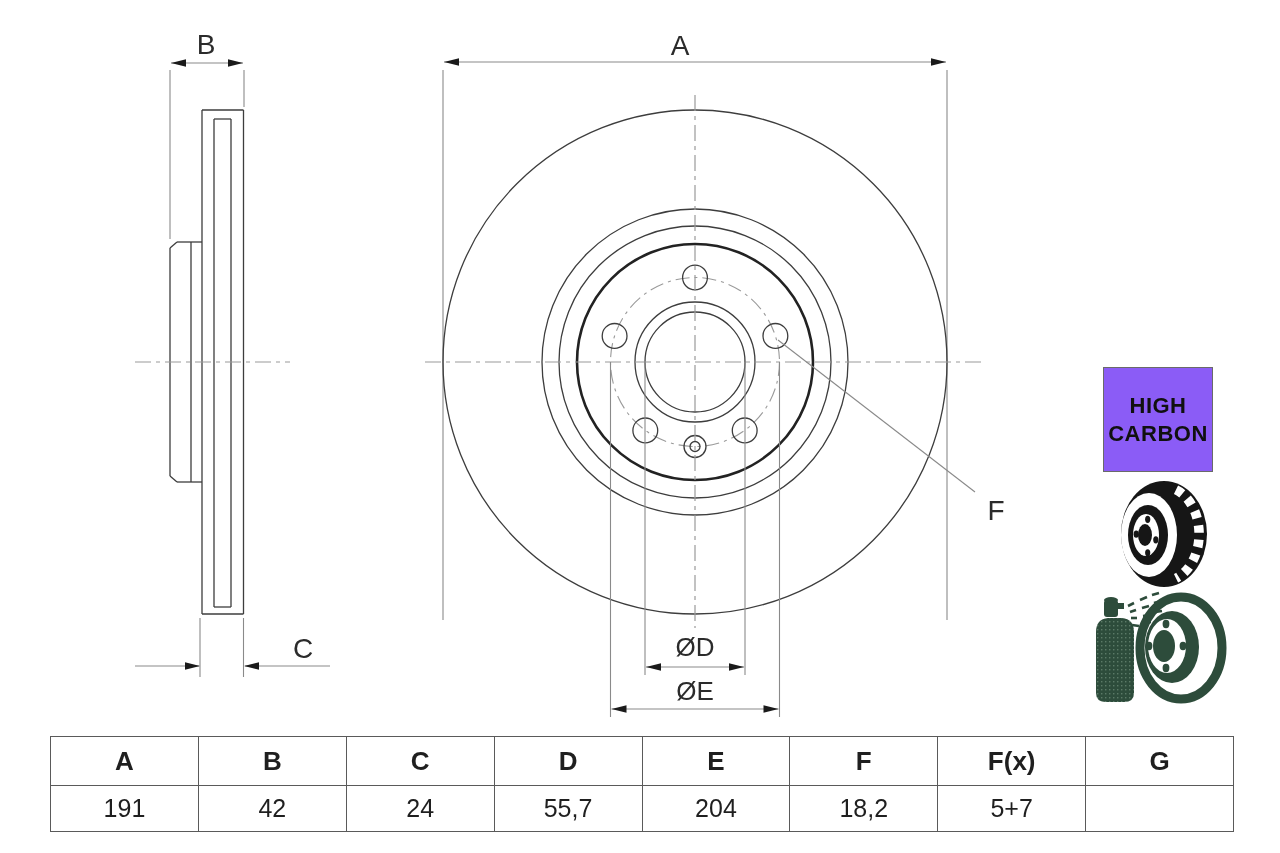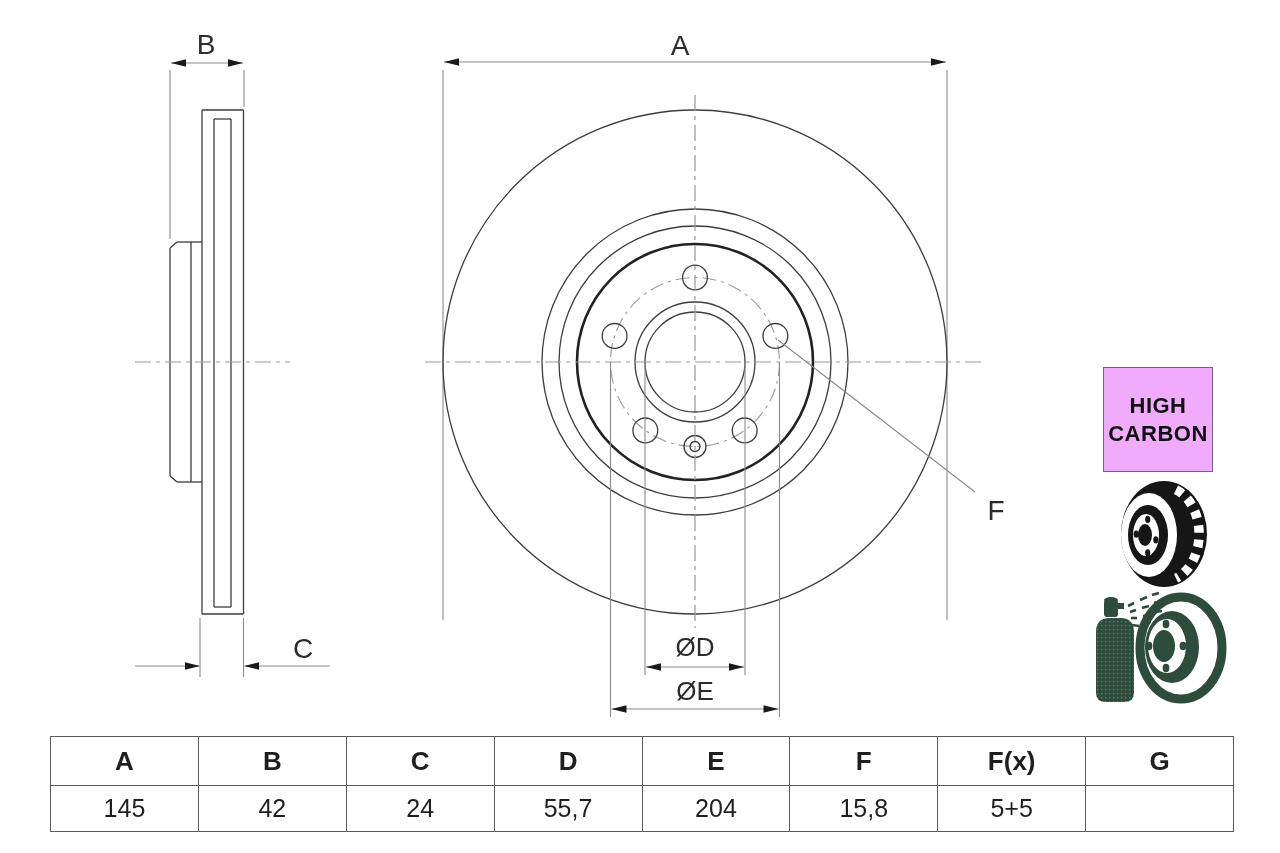--- a/index.html
+++ b/index.html
@@ -2,21 +2,21 @@
 <html><head>
 <meta charset="utf-8">
 <style>
   html,body{margin:0;padding:0;background:#fff;}
   body{font-family:"Liberation Sans",sans-serif;}
   #stage{position:relative;width:1280px;height:853px;background:#fff;overflow:hidden;}
   svg{position:absolute;left:0;top:0;}
   .dimtext{font-family:"Liberation Sans",sans-serif;font-size:28px;fill:#2b2b2b;}
   .diatext{font-family:"Liberation Sans",sans-serif;font-size:26px;fill:#2b2b2b;}
   #hc-badge{position:absolute;left:1103px;top:367px;width:108px;height:103px;
-    border:1.5px solid #6a6a6a;background:#f0abfc;display:flex;flex-direction:column;
+    border:1.5px solid #6a6a6a;background:#8b5cf6;display:flex;flex-direction:column;
     align-items:center;justify-content:center;line-height:1.25;
     font-size:22px;font-weight:bold;color:#101010;letter-spacing:0.5px;}
   #spec-table{position:absolute;left:50px;top:736px;width:1184px;height:93px;
     border-collapse:collapse;table-layout:fixed;}
   #spec-table th,#spec-table td{border:1.4px solid #5a5a5a;text-align:center;
     vertical-align:middle;color:#1f1f1f;padding:0;}
   #spec-table th{font-size:26px;font-weight:bold;height:48px;}
   #spec-table td{font-size:25px;font-weight:normal;height:45px;}
 </style>
 </head>
@@ -190,25 +190,25 @@
         <th>C</th>
         <th>D</th>
         <th>E</th>
         <th>F</th>
         <th>F(x)</th>
         <th>G</th>
       </tr>
     </thead>
     <tbody>
       <tr>
-        <td>145</td>
+        <td>191</td>
         <td>42</td>
         <td>24</td>
         <td>55,7</td>
         <td>204</td>
-        <td>15,8</td>
-        <td>5+5</td>
+        <td>18,2</td>
+        <td>5+7</td>
         <td></td>
       </tr>
     </tbody>
   </table>
 
 </div>
 
 </body></html>

